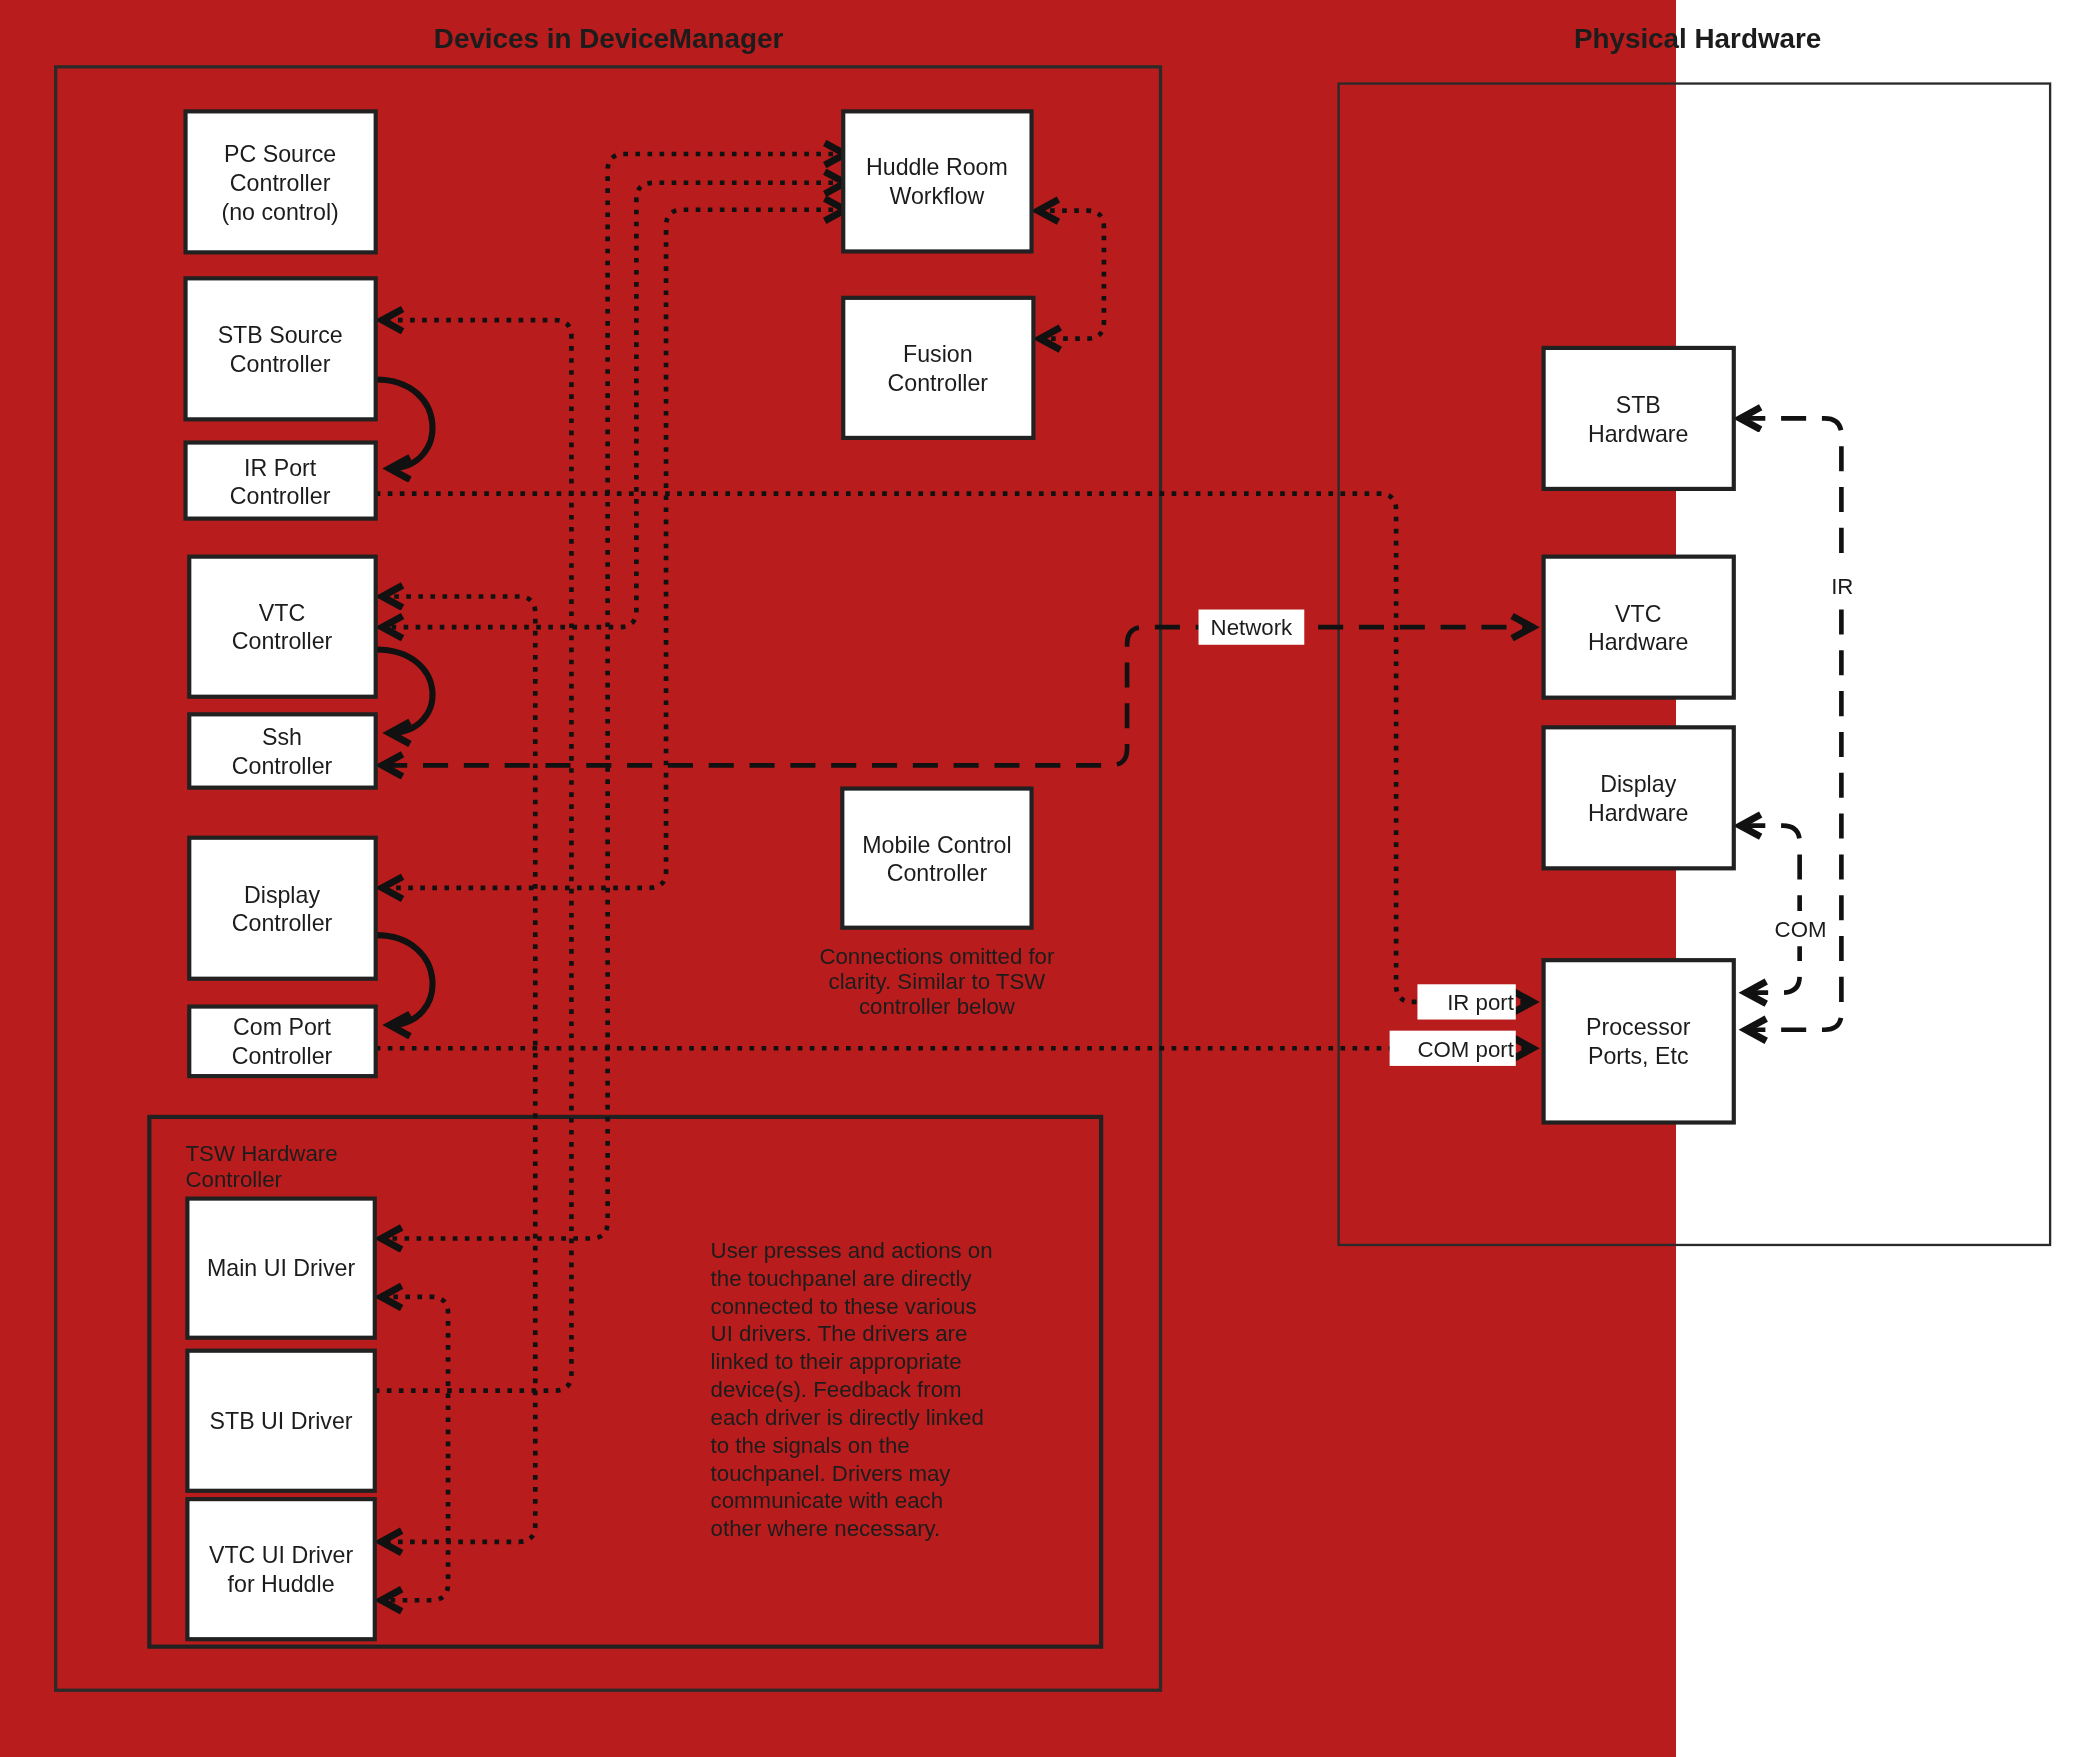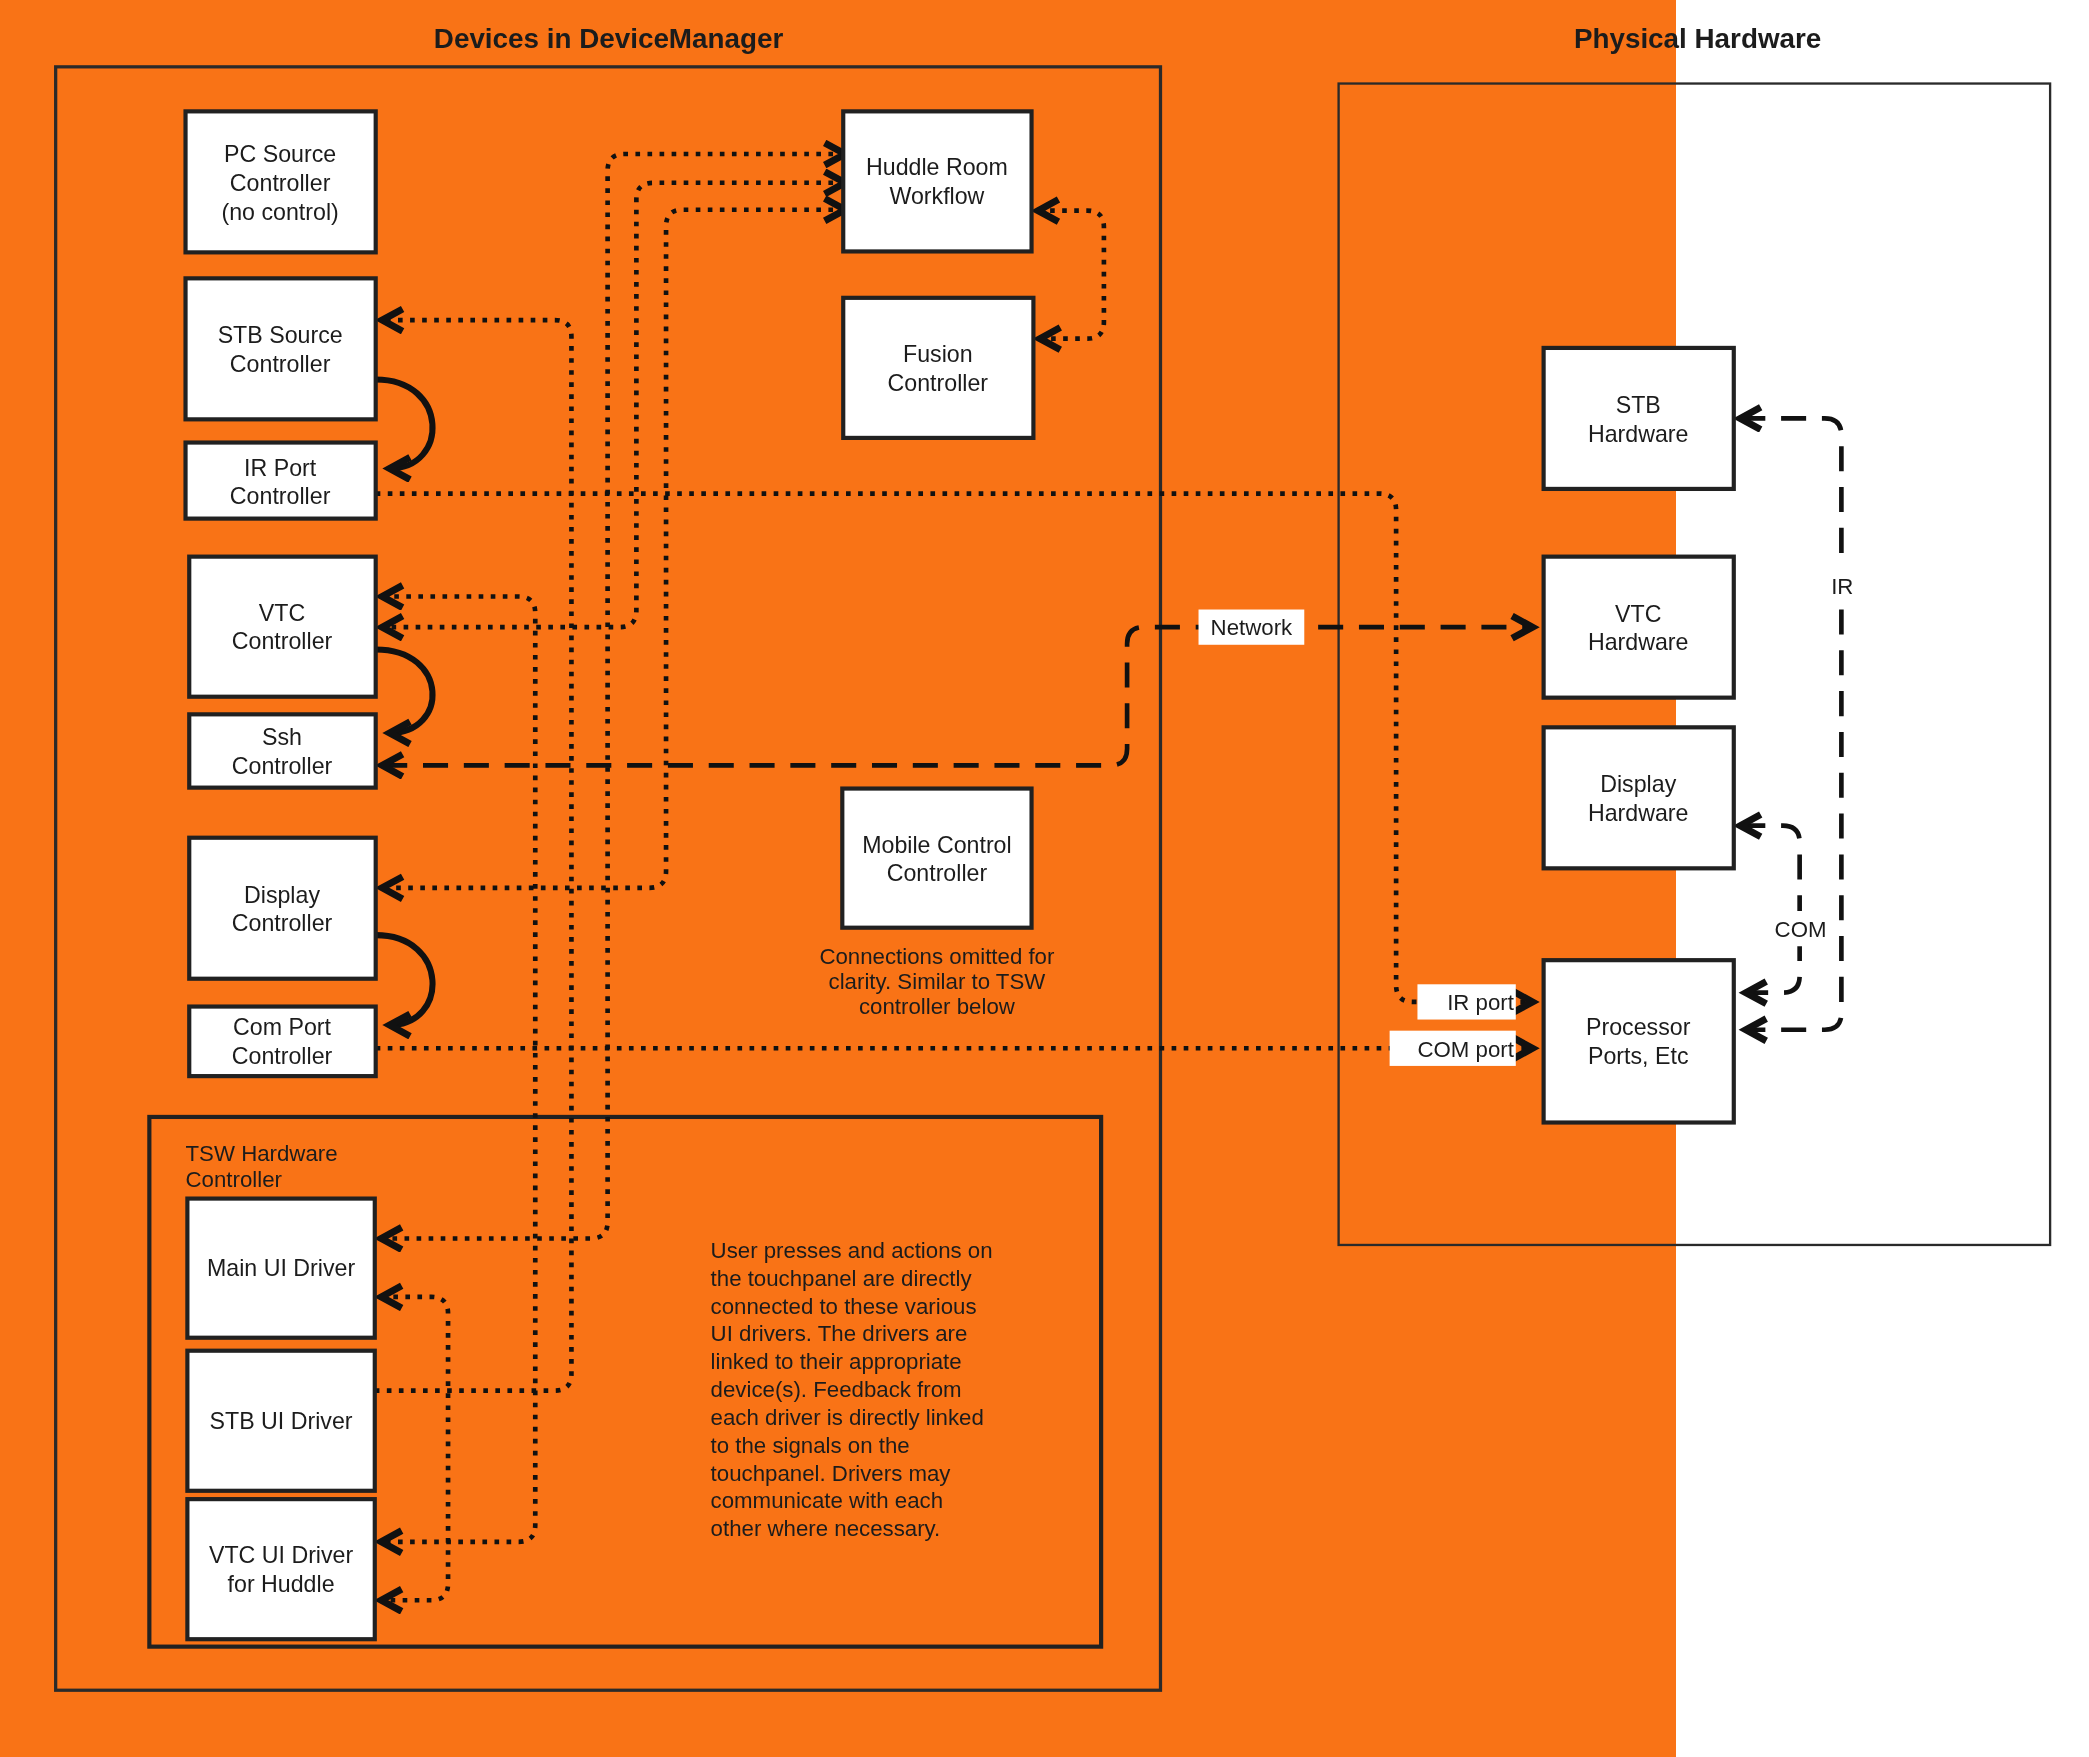--- a/index.html
+++ b/index.html
@@ -5,21 +5,21 @@
   html, body {
     margin: 0;
     padding: 0;
     background: #ffffff;
     font-family: "Liberation Sans", sans-serif;
   }
   .stage {
     position: relative;
     width: 1676px;
     height: 1758px;
-    background: #f97316;
+    background: #b91c1c;
   }
   svg { display: block; }
   text {
     fill: #1c1c1c;
     font-family: "Liberation Sans", sans-serif;
   }
   .node-label   { font-size: 25px; }
   .title        { font-size: 30px; font-weight: bold; }
   .small-label  { font-size: 24px; }
   .note         { font-size: 24px; }

